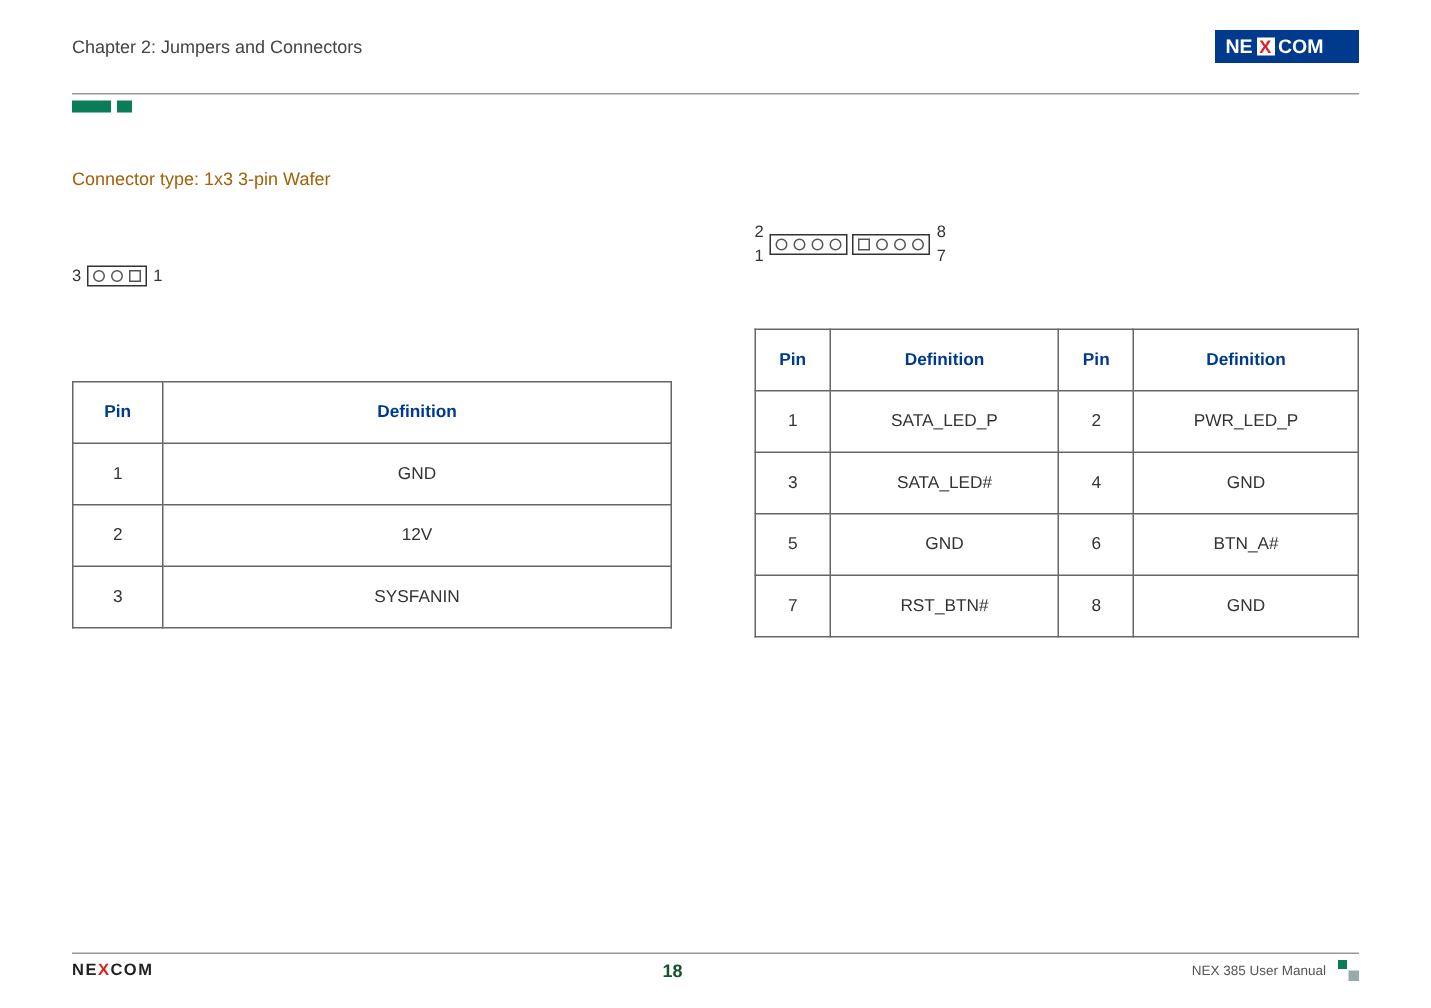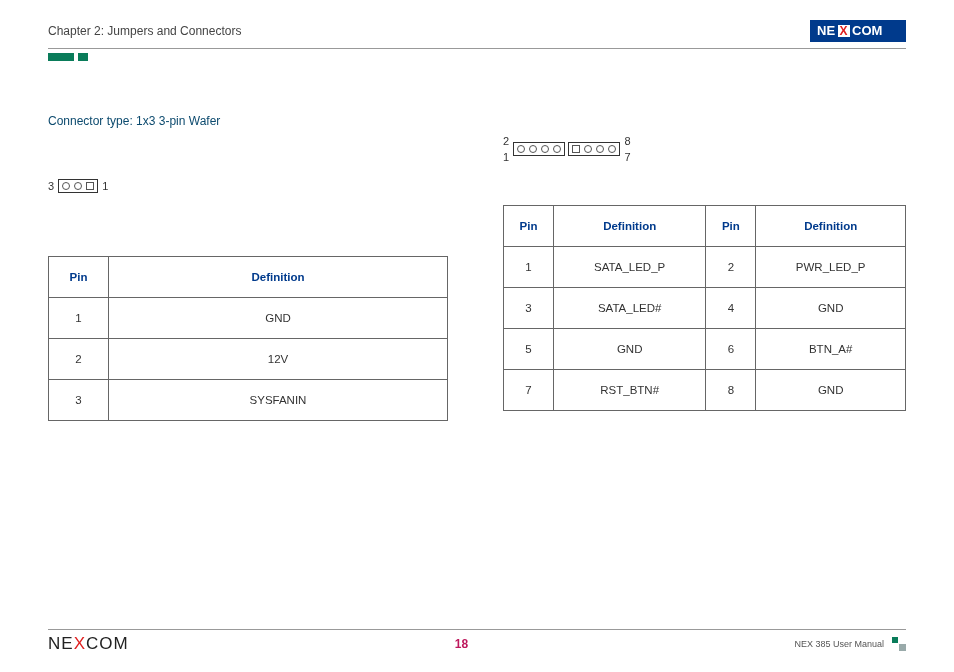--- a/index.html
+++ b/index.html
@@ -11,42 +11,42 @@
     background: #fff;
     position: relative;
     padding: 20px 48px 0 48px;
     font-size: 12px;
   }
   .header {
     display: flex;
     justify-content: space-between;
     align-items: center;
     border-bottom: 1px solid #999;
-    padding-bottom: 6px;
+    padding-bottom: 20px;
     margin-bottom: 4px;
   }
   .chapter-title { font-size: 12px; color: #444; }
   .logo-top {
     width: 96px; height: 22px;
     background: #003a8c;
     display: flex; align-items: center; justify-content: center;
   }
   .logo-top svg { display:block; }
   .accent-bar {
     display: flex;
     margin-bottom: 36px;
   }
   .accent-bar .seg1 { width: 26px; height: 8px; background: #0a7c5a; }
   .accent-bar .seg2 { width: 10px; height: 8px; background: #0a7c5a; margin-left: 4px; }
 
   .columns { display: flex; gap: 52px; }
   .col { flex: 1 1 0; }
 
   .section-title { font-size: 15px; font-weight: bold; margin-bottom: 4px; color:#222; }
-  .meta { font-size: 12px; line-height: 1.4; color:#0c4a6e;margin-top:16px; }
+  .meta { font-size: 12px; line-height: 1.4; color:#a16207; }
 
   .diagram-wrap { margin-top: 42px; margin-bottom: 56px; height: 28px; display:flex; align-items:center; }
   .diagram-wrap.right { margin-top: 38px; margin-bottom: 42px; }
 
   .pin-label { font-size: 11px; }
 
   .conn-box {
     border: 1px solid #333;
     background: #fff;
     display: inline-flex;
@@ -87,22 +87,22 @@
   .footer {
     position: absolute;
     left: 48px; right: 48px;
     bottom: 18px;
   }
   .footer-rule { border-top: 1px solid #999; margin-bottom: 4px; }
   .footer-row {
     display: flex; justify-content: space-between; align-items: center;
     font-size: 9px; color: #555;
   }
-  .footer-center { font-size: 12px; font-weight: bold; color:#be185d; }
-  .footer-logo { font-size: 17px; font-weight: normal; letter-spacing: 1px; color:#222; }
+  .footer-center { font-size: 12px; font-weight: bold; color:#14532d; }
+  .footer-logo { font-size: 11px; font-weight: bold; letter-spacing: 1px; color:#222; }
   .footer-right-mark {
     width: 14px; height: 14px;
     position: relative;
   }
   .footer-right-mark .a { position:absolute; left:0; top:0; width:6px; height:6px; background:#0a7c5a; }
   .footer-right-mark .b { position:absolute; left:7px; top:7px; width:7px; height:7px; background:#9aa; }
   .footer-left-col { display:flex; flex-direction:column; gap:2px; }
 </style>
 </head>
 <body>

